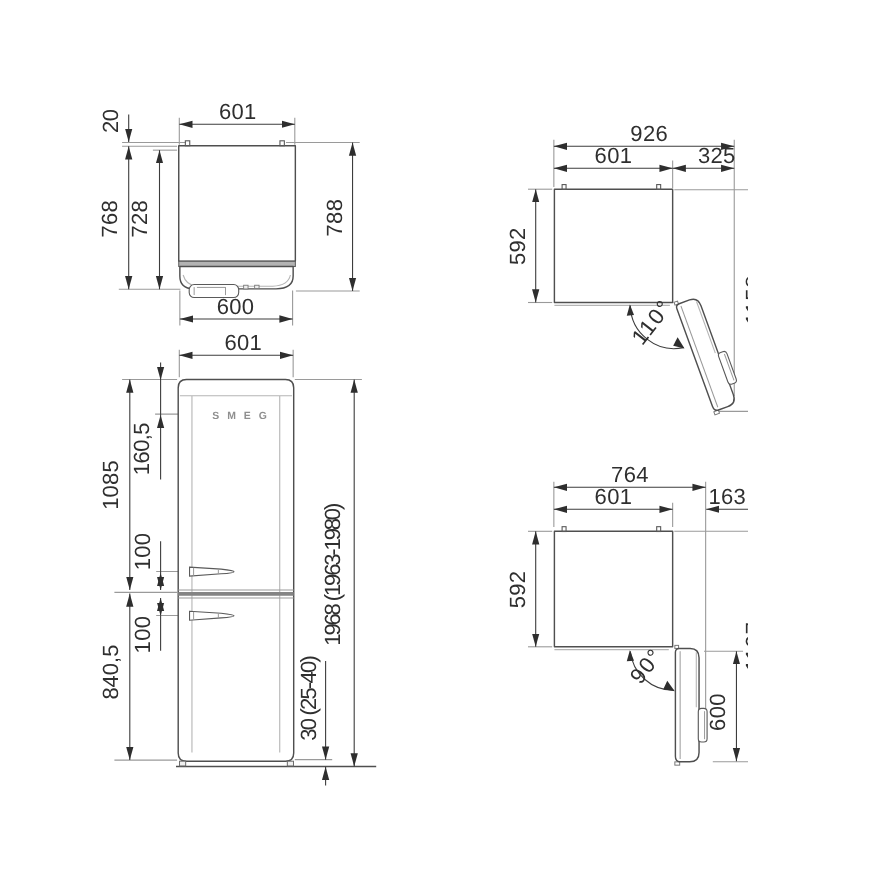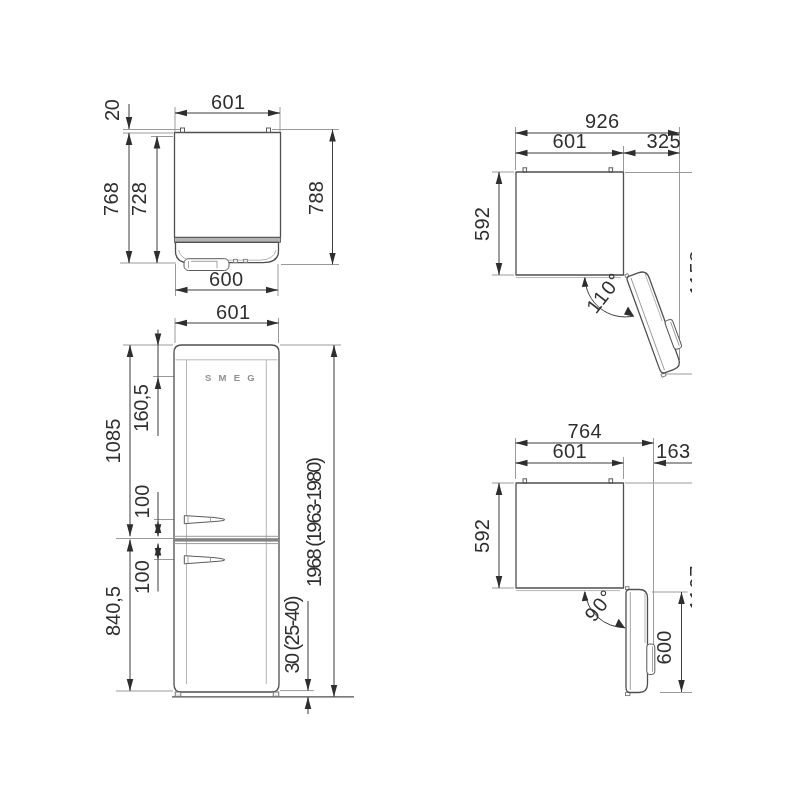--- a/index.html
+++ b/index.html
@@ -1,16 +1,16 @@
 <!DOCTYPE html>
 <html><head>
 <meta charset="utf-8">
 <style>
   html,body{margin:0;padding:0;background:#ffffff;}
-  .stage{width:680px;height:800px;position:relative;background:#ffffff;overflow:hidden;margin-left:12px;}
+  .stage{width:680px;height:800px;position:relative;background:#ffffff;overflow:hidden;}
   svg{display:block;}
   text{font-family:"Liberation Sans", sans-serif;font-size:20px;fill:#2f2f2f;}
   .rot{text-anchor:middle;}
   .mid{text-anchor:middle;}
   .outline{fill:#ffffff;stroke:#4f4f4f;stroke-width:1.3;stroke-linejoin:round;}
   .thin{fill:none;stroke:#5a5a5a;stroke-width:1;}
   .inner{fill:none;stroke:#b5b5b5;stroke-width:1;}
   .inner2{fill:none;stroke:#999999;stroke-width:0.9;}
   .dim{fill:none;stroke:#3d3d3d;stroke-width:1;}
   .ext{fill:none;stroke:#9a9a9a;stroke-width:1;}

